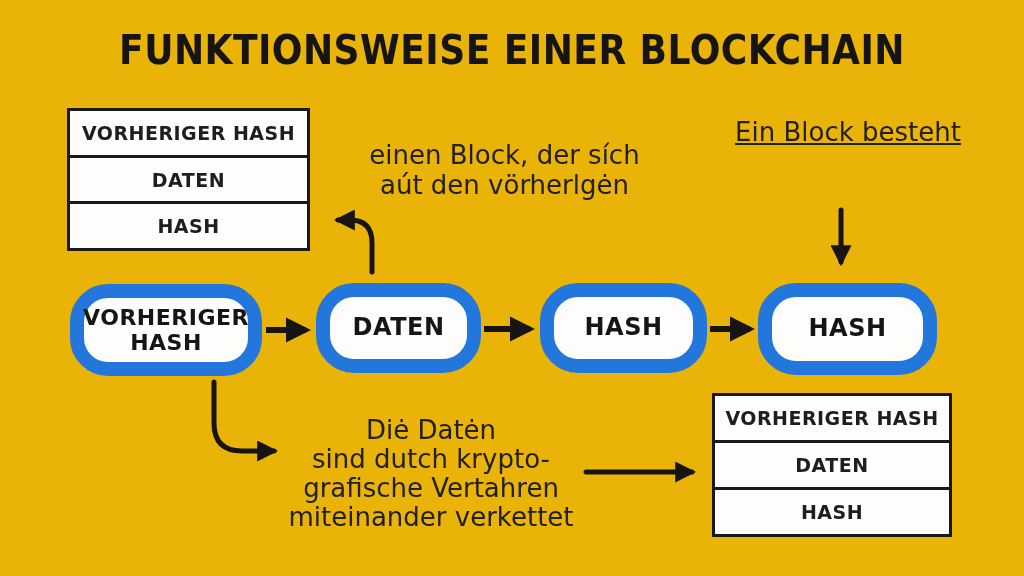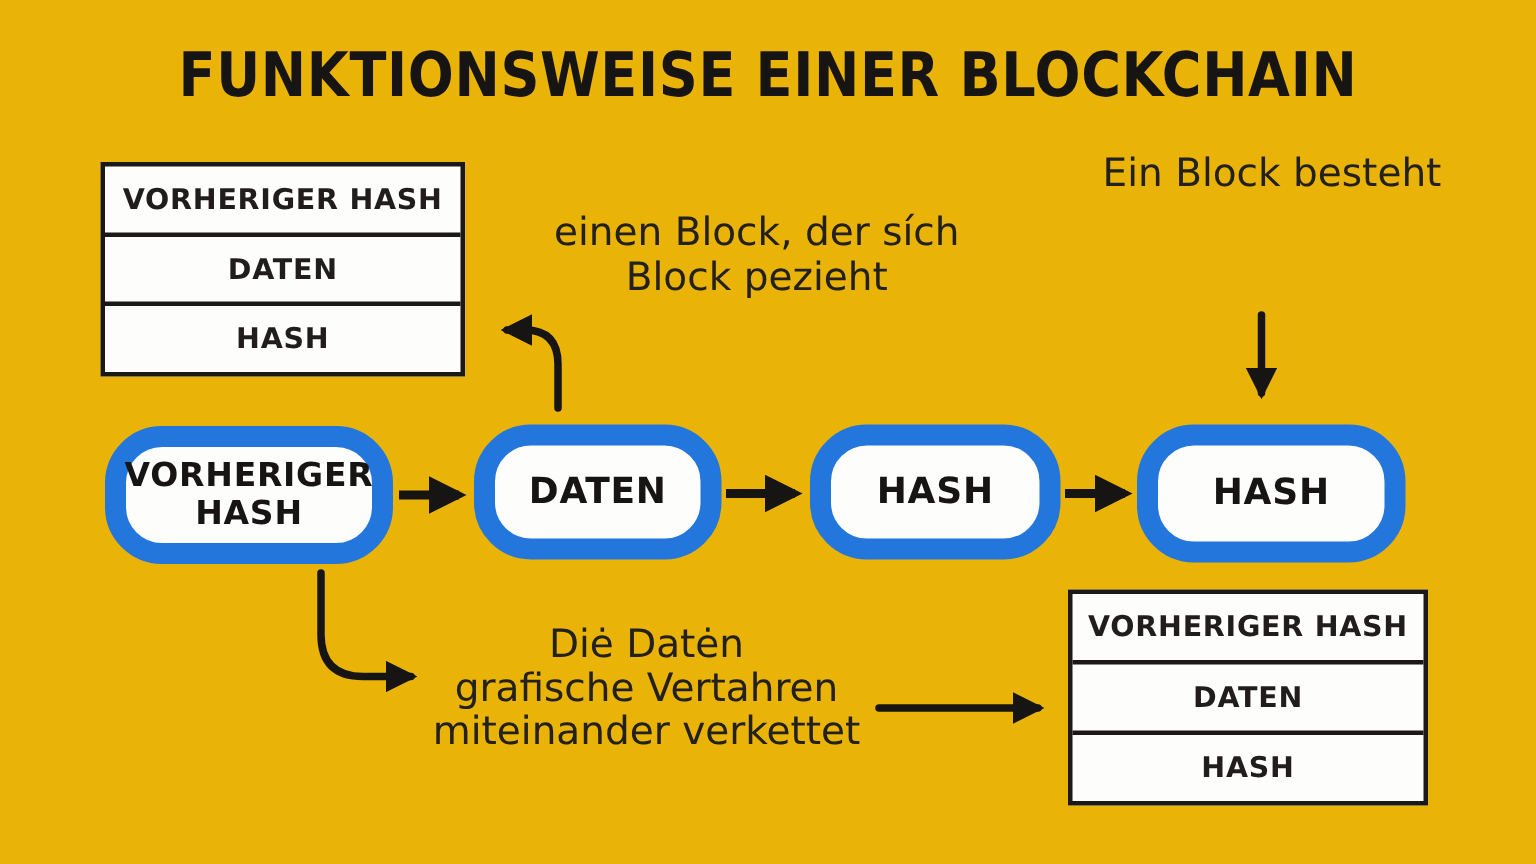--- a/index.html
+++ b/index.html
@@ -70,21 +70,21 @@
   .cb4 { left: 758px; top: 283px; width: 179px; height: 92px; font-size: 24px; }
   
   .note {
     position: absolute;
     text-align: center;
     font-size: 26px;
     color: #232020;
   }
   .note .ln { display: block; }
   .note-mid   { left: 352px; top: 140px; width: 305px; line-height: 30px; }
-  .note-right { left: 698px; top: 102px; width: 300px; line-height: 29px; }
+  .note-right { left: 698px; top: 118px; width: 300px; line-height: 29px; text-decoration: underline; }
   .note-bot   { left: 266px; top: 416px; width: 330px; line-height: 29px; }
   
   .arrows {
     position: absolute;
     left: 0; top: 0;
     width: 1024px; height: 576px;
     pointer-events: none;
   }
 </style>
 </head>
@@ -95,21 +95,21 @@
   <div class="title">FUNKTIONSWEISE EINER BLOCKCHAIN</div>
 
   <div class="stack-box stack-top-left">
     <div class="row">VORHERIGER HASH</div>
     <div class="row">DATEN</div>
     <div class="row">HASH</div>
   </div>
 
   <div class="note note-mid">
     <span class="ln">einen Block, der sích</span>
-    <span class="ln">Block pezieht</span>
+    <span class="ln">aút den vörherlgėn</span>
   </div>
 
   <div class="note note-right">
     <span class="ln">Ein Block besteht</span>
   </div>
 
   <div class="chain-block cb1">
     <span>VORHERIGER HASH</span>
   </div>
   <div class="chain-block cb2">
@@ -117,20 +117,21 @@
   </div>
   <div class="chain-block cb3">
     <span>HASH</span>
   </div>
   <div class="chain-block cb4">
     <span>HASH</span>
   </div>
 
   <div class="note note-bot">
     <span class="ln">Diė Datėn</span>
+    <span class="ln">sind dutch krypto-</span>
     <span class="ln">grafische Vertahren</span>
     <span class="ln">miteinander verkettet</span>
   </div>
 
   <div class="stack-box stack-bot-right">
     <div class="row">VORHERIGER HASH</div>
     <div class="row">DATEN</div>
     <div class="row">HASH</div>
   </div>
 

